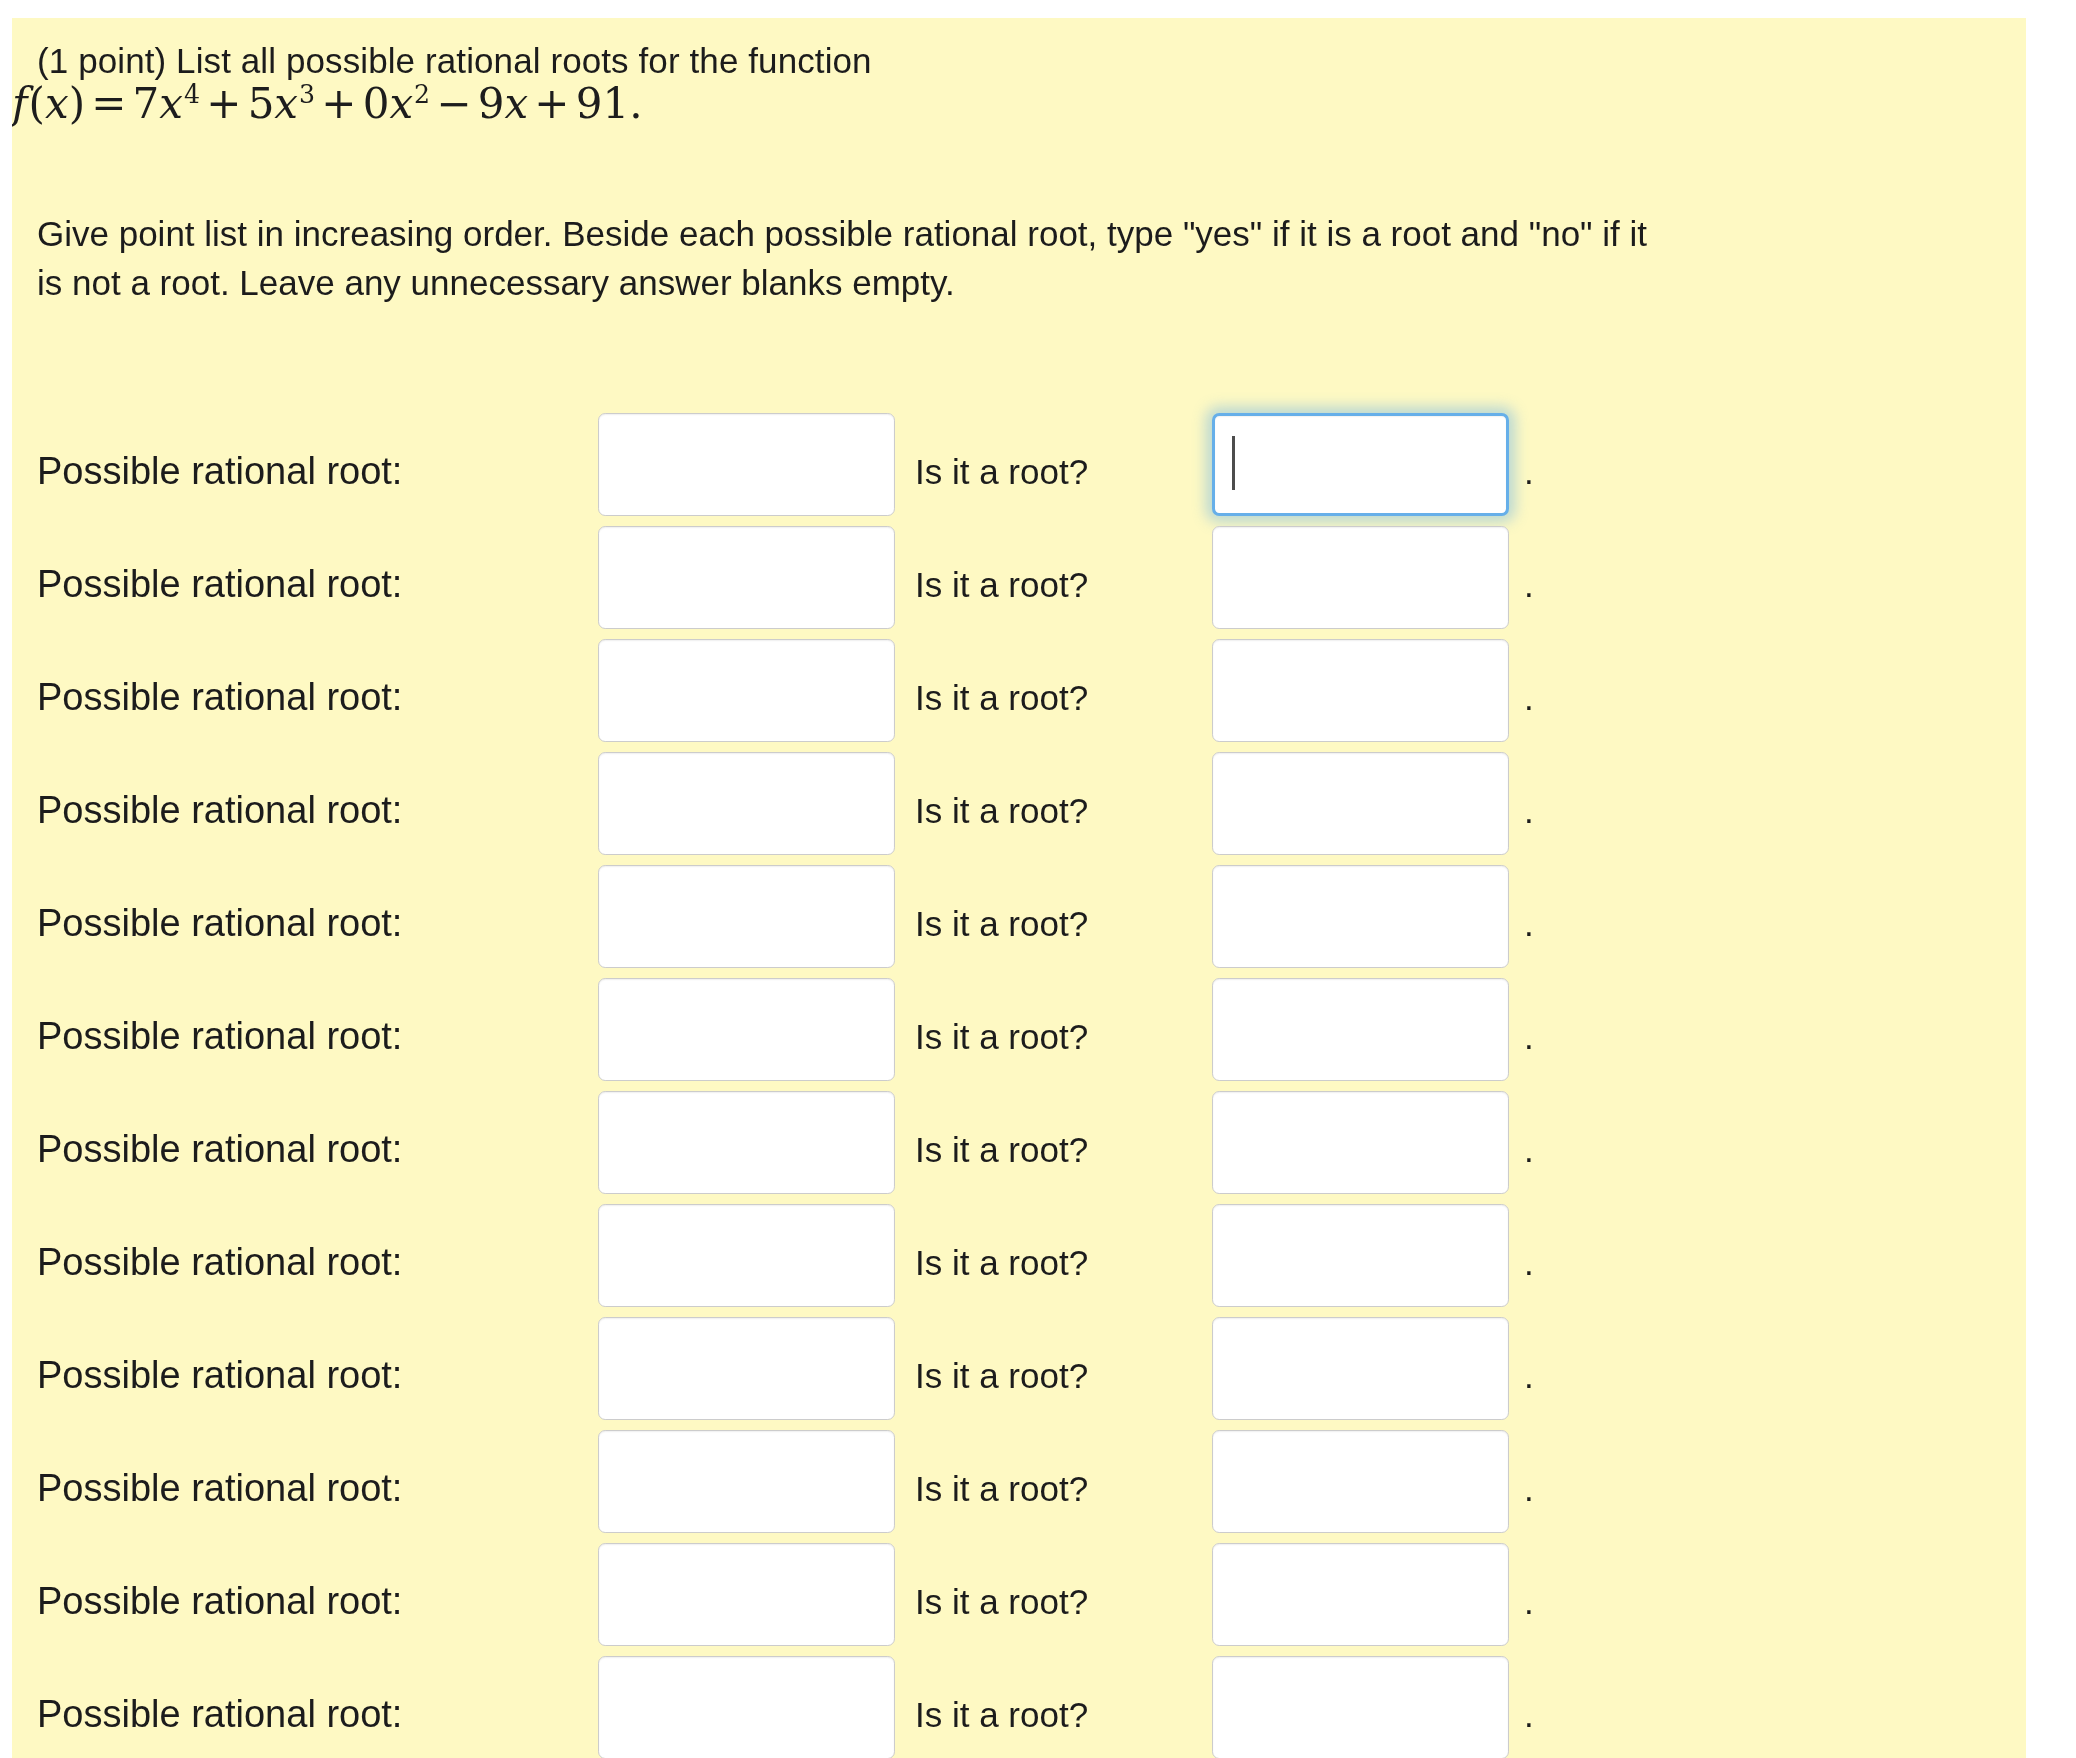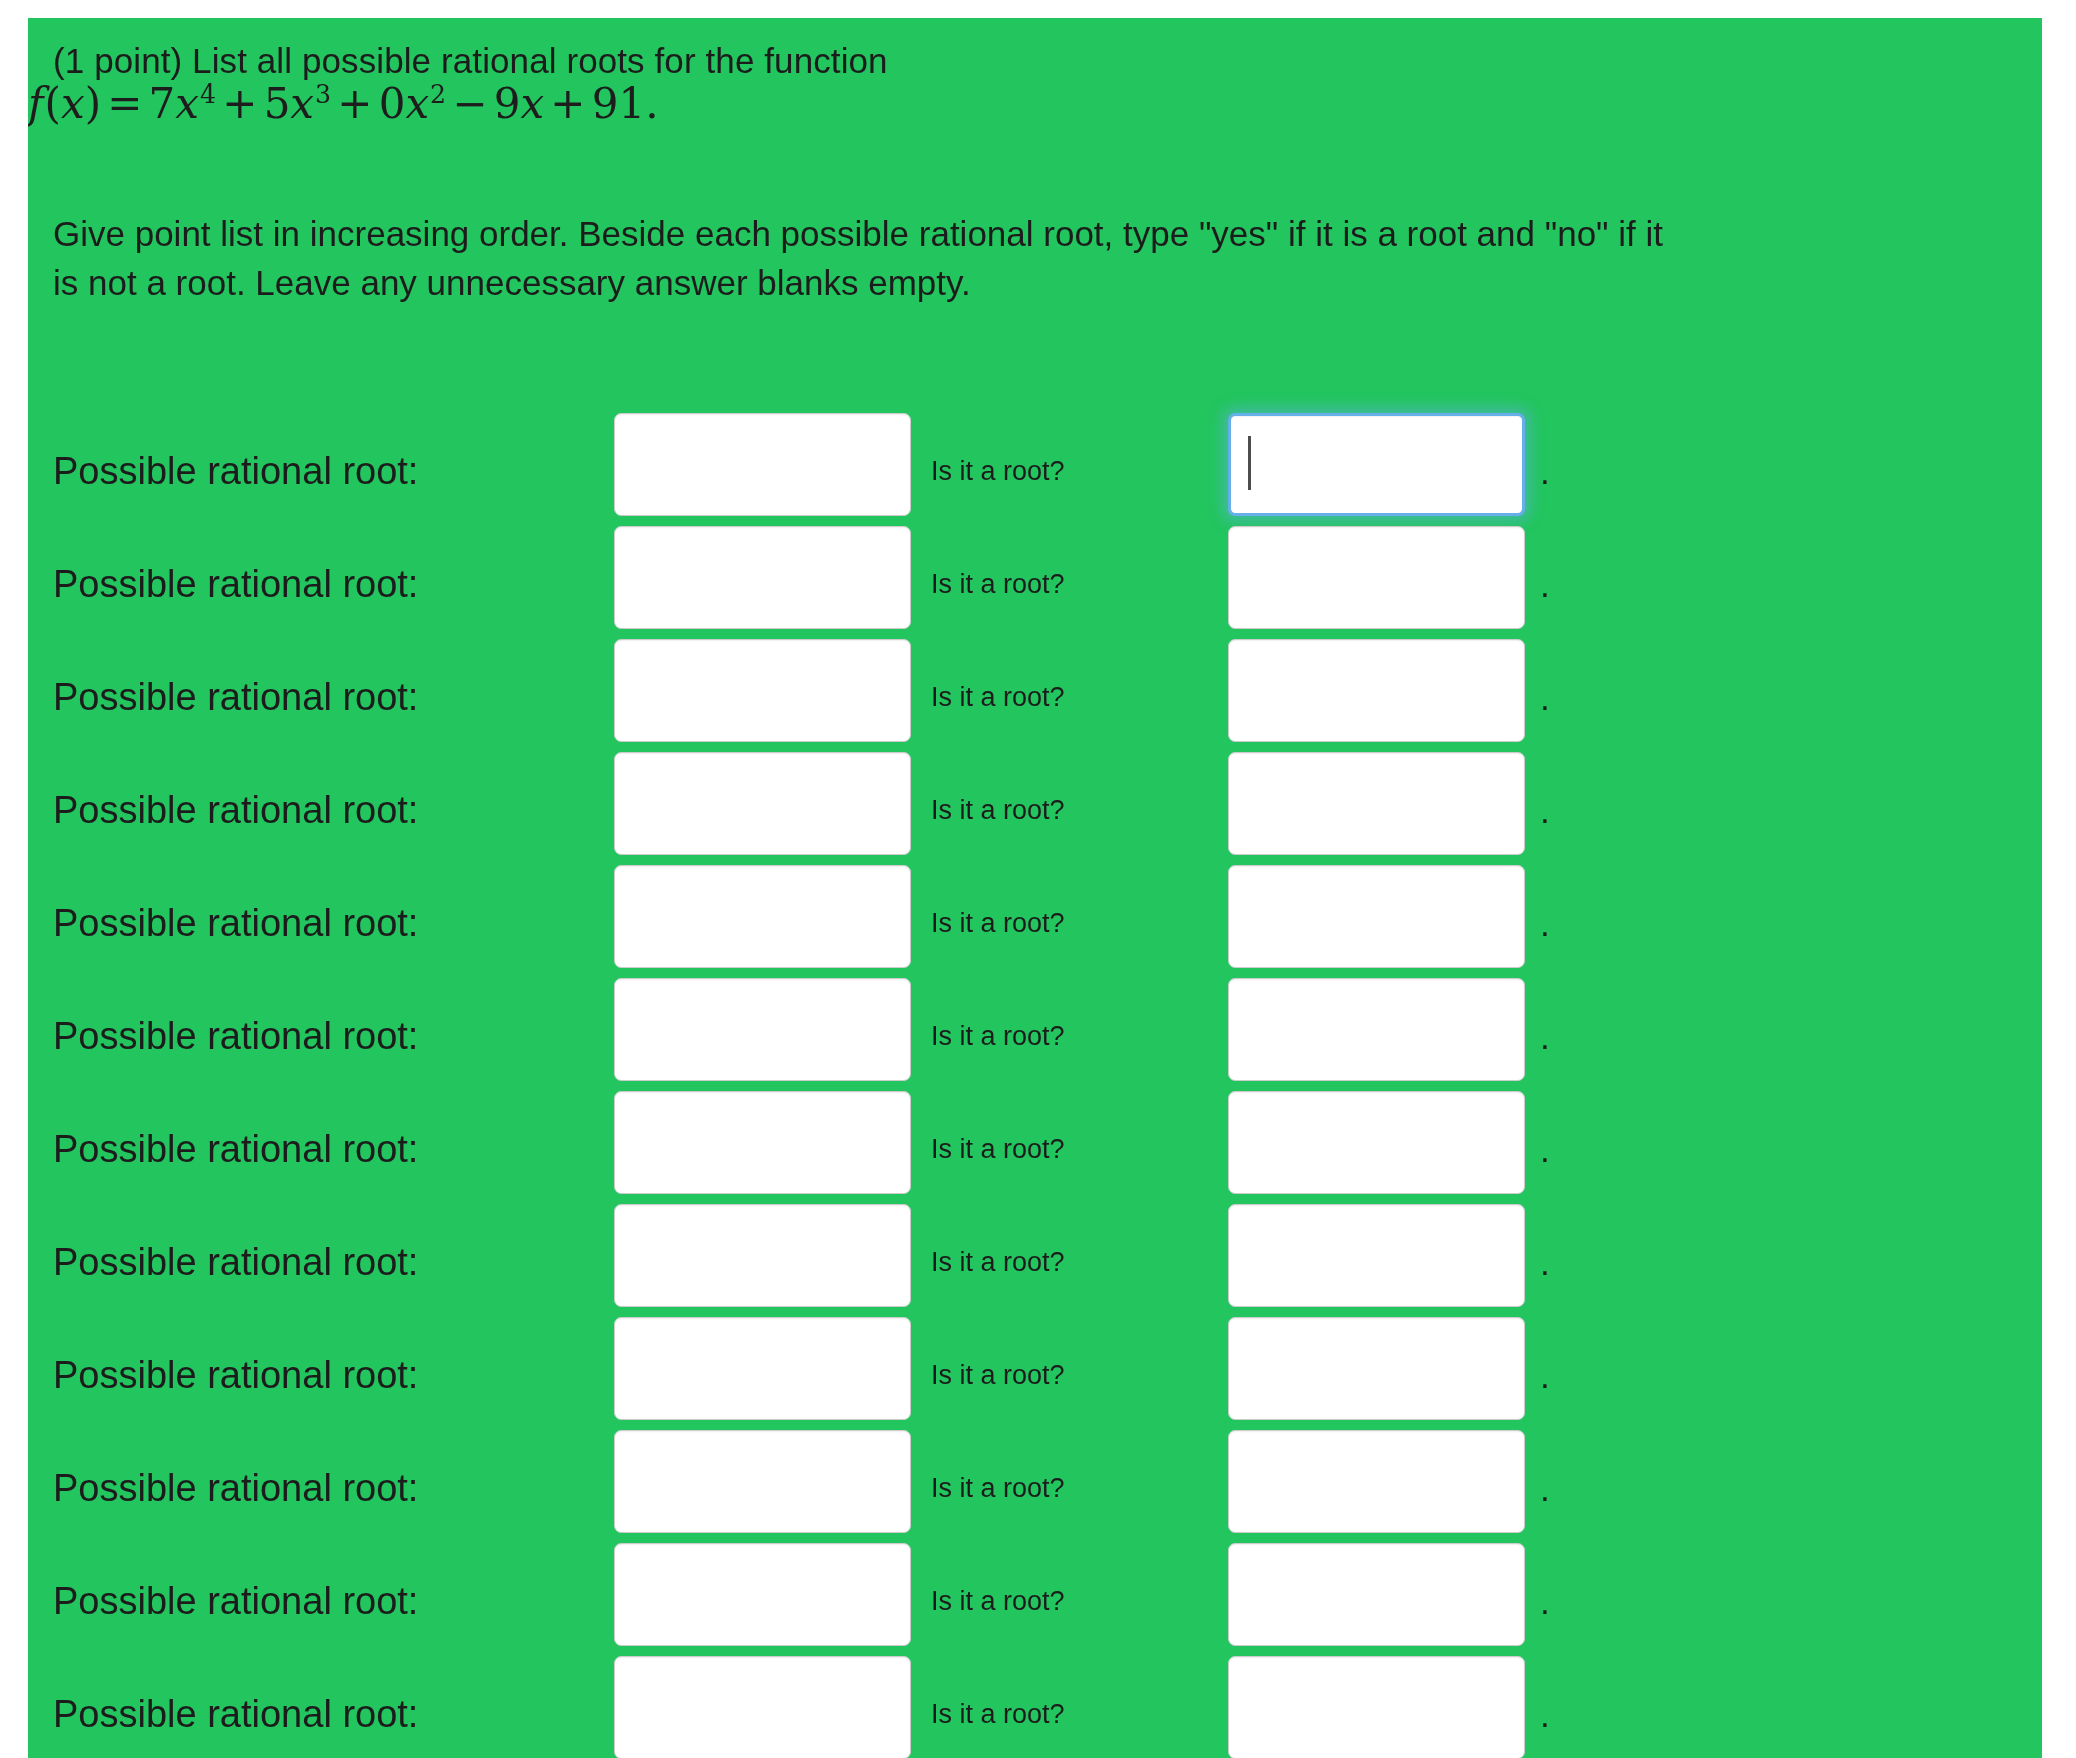--- a/index.html
+++ b/index.html
@@ -17,25 +17,25 @@
   #screen {
     position: relative;
     width: 2077px;
     height: 1759px;
     background: #ffffff;
   }
 
   
   #panel {
     position: absolute;
-    left: 28px;
+    left: 12px;
     top: 18px;
     width: 2014px;
     height: 1741px;
-    background: #22c55e;
+    background: #fef9c3;
     overflow: hidden;
   }
 
   
   .prompt {
     position: absolute;
     left: 25px;
     top: 18.6px;
     width: 1910px;
   }
@@ -115,21 +115,21 @@
     font-size: 38px;
     line-height: 35px;
     color: #1c1c1c;
     white-space: nowrap;
   }
 
   .q-label {
     position: absolute;
     left: 903px;
     top: 47px;
-    font-size: 27px;
+    font-size: 35px;
     line-height: 35px;
     color: #1c1c1c;
     white-space: nowrap;
   }
 
   .period {
     position: absolute;
     left: 1512px;
     top: 47px;
     font-size: 35px;

